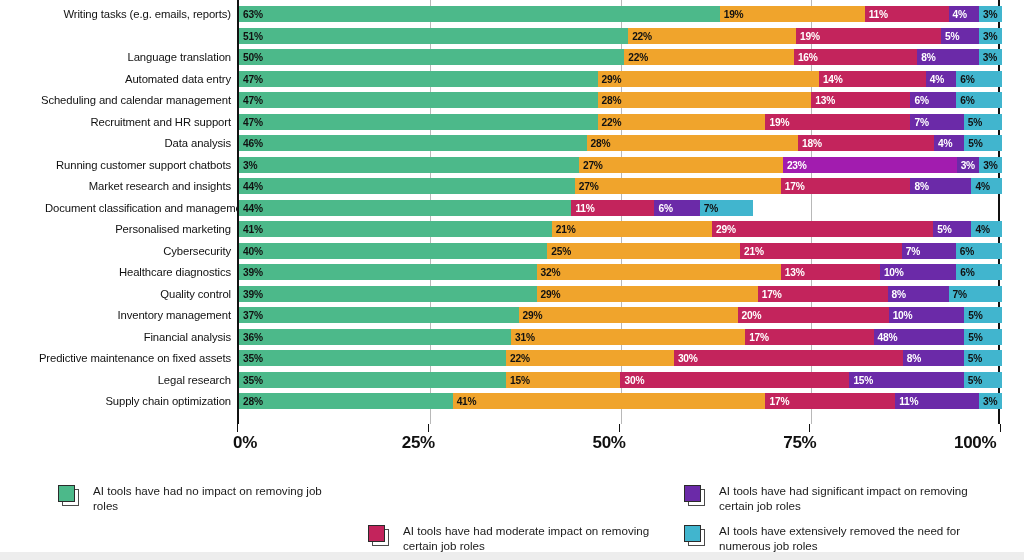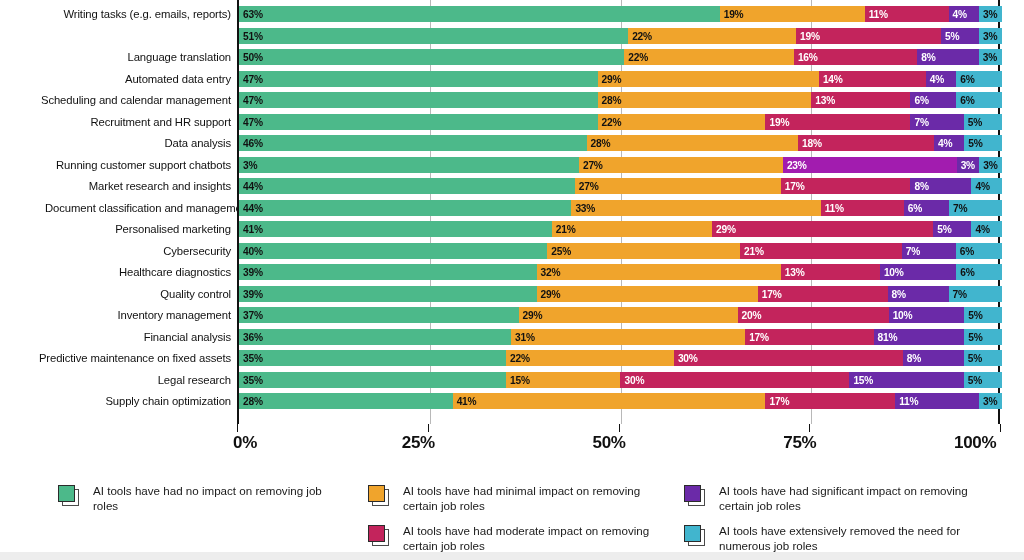--- a/index.html
+++ b/index.html
@@ -344,23 +344,20 @@
             <span class="seg-label lbl-light">8%</span>
           </div>
           <div class="seg" style="width: 30.52px; background: rgb(65, 181, 206);">
             <span class="seg-label lbl-dark">4%</span>
           </div>
         </div>
         <div class="bar-row" style="top: 199.5px;">
           <div class="seg" style="width: 332.396px; background: rgb(76, 185, 138);">
             <span class="seg-label lbl-dark">44%</span>
           </div>
-          <div class="seg" style="width: 249.297px; background: rgb(240, 164, 44);">
-            <span class="seg-label lbl-dark">33%</span>
-          </div>
           <div class="seg" style="width: 83.099px; background: rgb(195, 36, 92);">
             <span class="seg-label lbl-light">11%</span>
           </div>
           <div class="seg" style="width: 45.3267px; background: rgb(107, 42, 168);">
             <span class="seg-label lbl-light">6%</span>
           </div>
           <div class="seg" style="width: 52.8812px; background: rgb(65, 181, 206);">
             <span class="seg-label lbl-dark">7%</span>
           </div>
         </div>
@@ -453,21 +450,21 @@
           <div class="seg" style="width: 271.96px; background: rgb(76, 185, 138);">
             <span class="seg-label lbl-dark">36%</span>
           </div>
           <div class="seg" style="width: 234.188px; background: rgb(240, 164, 44);">
             <span class="seg-label lbl-dark">31%</span>
           </div>
           <div class="seg" style="width: 128.426px; background: rgb(195, 36, 92);">
             <span class="seg-label lbl-light">17%</span>
           </div>
           <div class="seg" style="width: 90.6535px; background: rgb(107, 42, 168);">
-            <span class="seg-label lbl-light">81%</span>
+            <span class="seg-label lbl-light">48%</span>
           </div>
           <div class="seg" style="width: 37.7723px; background: rgb(65, 181, 206);">
             <span class="seg-label lbl-dark">5%</span>
           </div>
         </div>
         <div class="bar-row" style="top: 350px;">
           <div class="seg" style="width: 267.05px; background: rgb(76, 185, 138);">
             <span class="seg-label lbl-dark">35%</span>
           </div>
           <div class="seg" style="width: 167.86px; background: rgb(240, 164, 44);">
@@ -535,27 +532,20 @@
     </div>
 
   <div id="legend">
       <div class="legend-item" style="left: 58px; top: 14px;">
         <div class="swatch-wrap">
           <div class="swatch-back"></div>
           <div class="swatch-front" style="background: rgb(76, 185, 138);"></div>
         </div>
         <div class="legend-text">AI tools have had no impact on removing job roles</div>
       </div>
-      <div class="legend-item" style="left: 368px; top: 14px;">
-        <div class="swatch-wrap">
-          <div class="swatch-back"></div>
-          <div class="swatch-front" style="background: rgb(240, 164, 44);"></div>
-        </div>
-        <div class="legend-text">AI tools have had minimal impact on removing certain job roles</div>
-      </div>
       <div class="legend-item" style="left: 368px; top: 54px;">
         <div class="swatch-wrap">
           <div class="swatch-back"></div>
           <div class="swatch-front" style="background: rgb(195, 36, 92);"></div>
         </div>
         <div class="legend-text">AI tools have had moderate impact on removing certain job roles</div>
       </div>
       <div class="legend-item" style="left: 684px; top: 14px;">
         <div class="swatch-wrap">
           <div class="swatch-back"></div>

